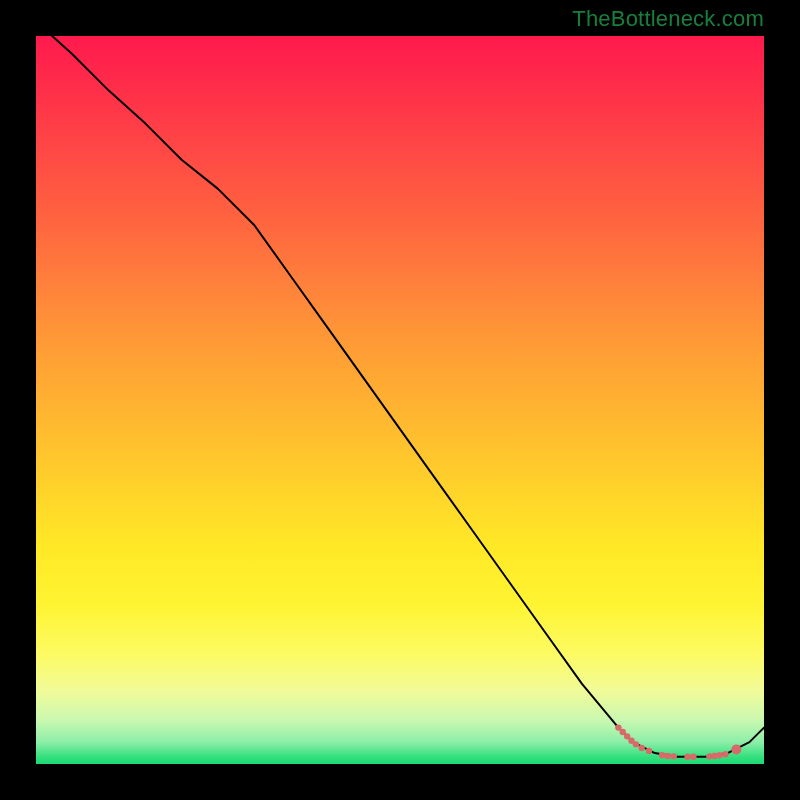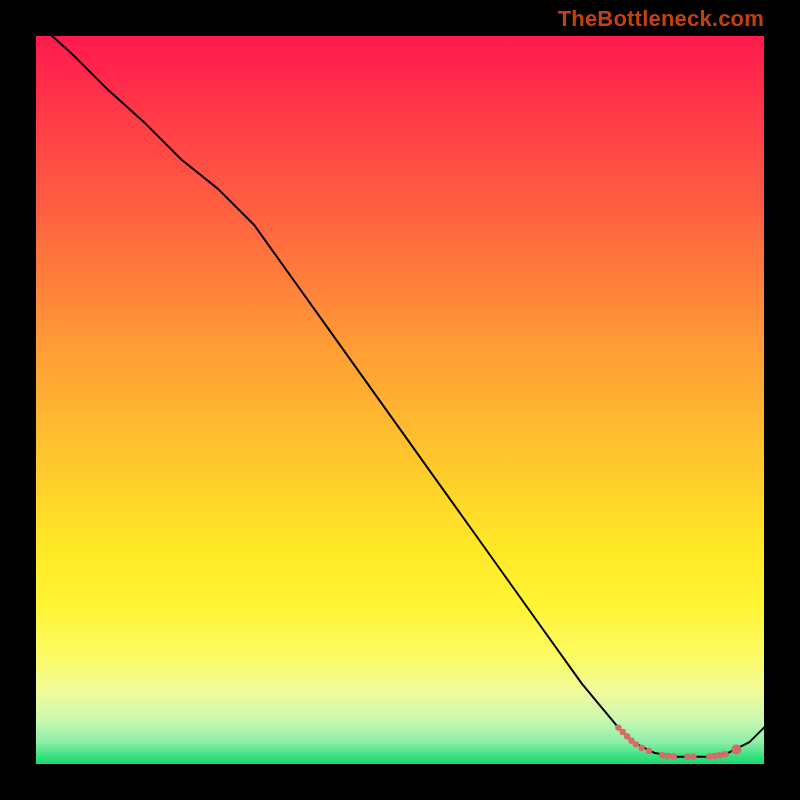--- a/index.html
+++ b/index.html
@@ -38,23 +38,23 @@
       #fcfb63 85%,
       #f1fb99 90%,
       #c9f8b0 94%,
       #8ceea8 97%,
       #35e07e 99%,
       #1cd873 100%
     );
   }
   .credit {
     position: absolute;
-    color: #c2410c;
+    color: #15803d;
     font-size: 22px;
-    font-weight: 700;
+    font-weight: 400;
     letter-spacing: 0.2px;
     top: 6px;
     right: 36px;
   }
   svg.overlay {
     position: absolute;
     left: 0;
     top: 0;
     width: 728px;
     height: 728px;

